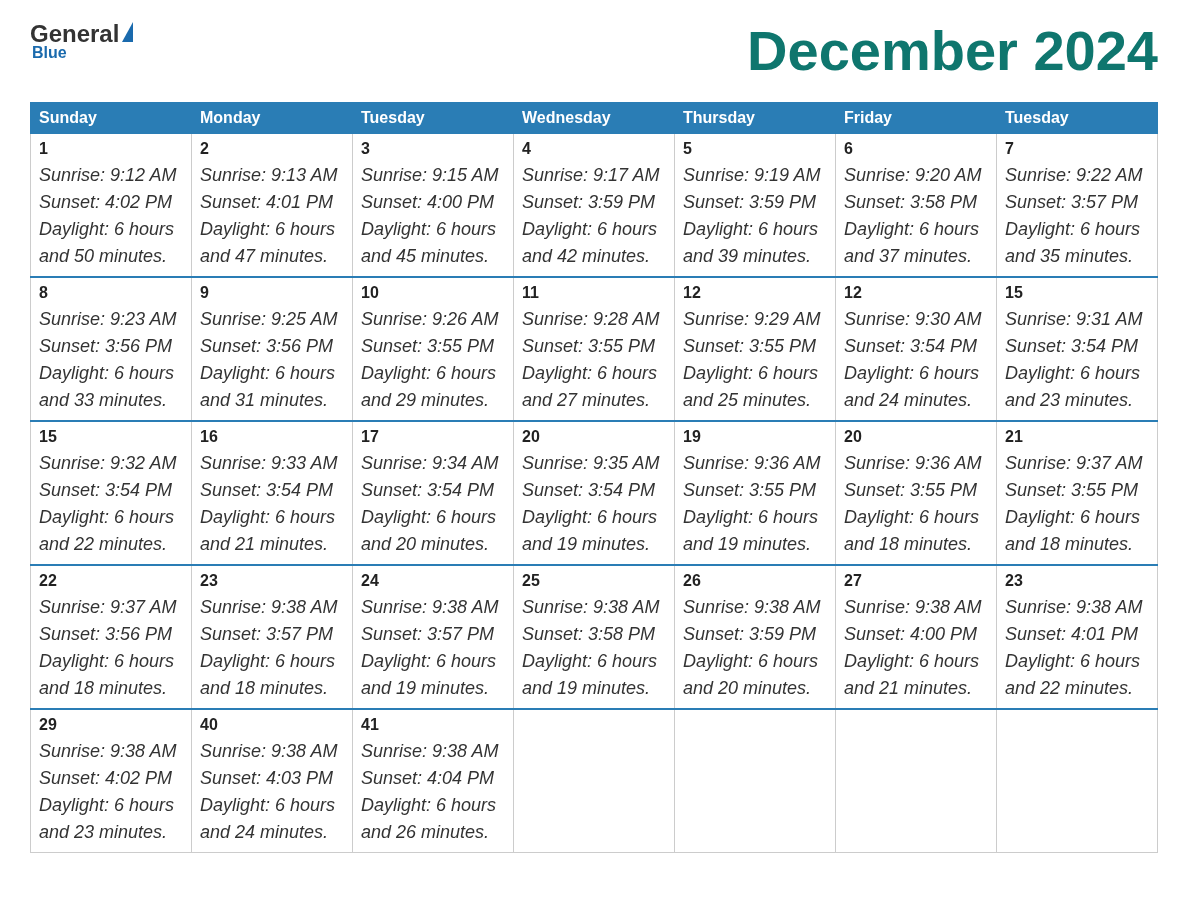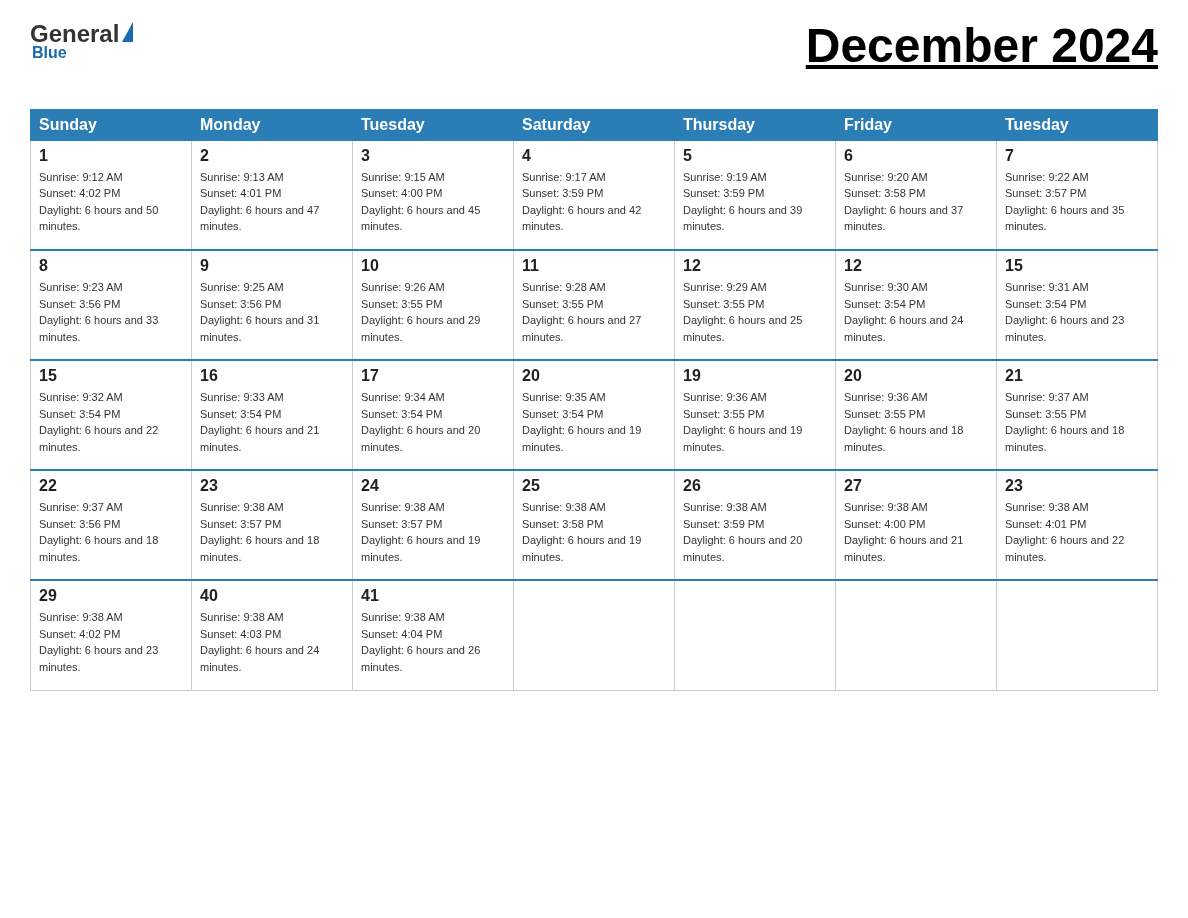--- a/index.html
+++ b/index.html
@@ -7,31 +7,30 @@
       font-family: Arial, sans-serif;
       background: #fff;
       width: 1188px;
       min-height: 918px;
       padding: 20px 30px;
     }
     .header {
       display: flex;
       justify-content: space-between;
       align-items: flex-start;
-      margin-bottom: 36px;
+      margin-bottom: 20px;
     }
     .title-block {
       text-align: right;
     }
     .month-title {
-      font-size: 48px;
-      font-weight: bold;
-      color: #000000;
+      font-size: 56px;
+      font-weight: bold;
+      color: #0f766e;
       line-height: 1.1;
-      text-decoration: underline;
     }
     .location-title {
       font-size: 22px;
       color: #555;
       margin-top: 6px;
     }
     .calendar-table {
       width: 100%;
       border-collapse: collapse;
       table-layout: fixed;
@@ -54,23 +53,24 @@
     .calendar-table tr:not(:last-child) td {
       border-bottom: 2px solid #2a7db5;
     }
     .day-number {
       font-size: 16px;
       font-weight: bold;
       color: #222;
       margin-bottom: 4px;
     }
     .day-info {
-      font-size: 11px;
+      font-size: 18px;
       color: #333;
       line-height: 1.5;
+      font-style: italic;
     }
     .empty-cell {
       background: #fff;
     }
     .logo-wrapper {
       display: flex;
       flex-direction: column;
       align-items: flex-start;
     }
     .logo-top-row {
@@ -109,21 +109,21 @@
     <div class="month-title">December 2024</div>
   </div>
 </div>
 
 <table class="calendar-table">
   <thead>
     <tr>
       <th>Sunday</th>
       <th>Monday</th>
       <th>Tuesday</th>
-      <th>Saturday</th>
+      <th>Wednesday</th>
       <th>Thursday</th>
       <th>Friday</th>
       <th>Tuesday</th>
     </tr>
   </thead>
   <tbody id="calendar-body">
   <tr>
         <td>
           <div class="day-number">1</div>
           <div class="day-info">Sunrise: 9:12 AM<br>Sunset: 4:02 PM<br>Daylight: 6 hours and 50 minutes.</div>

